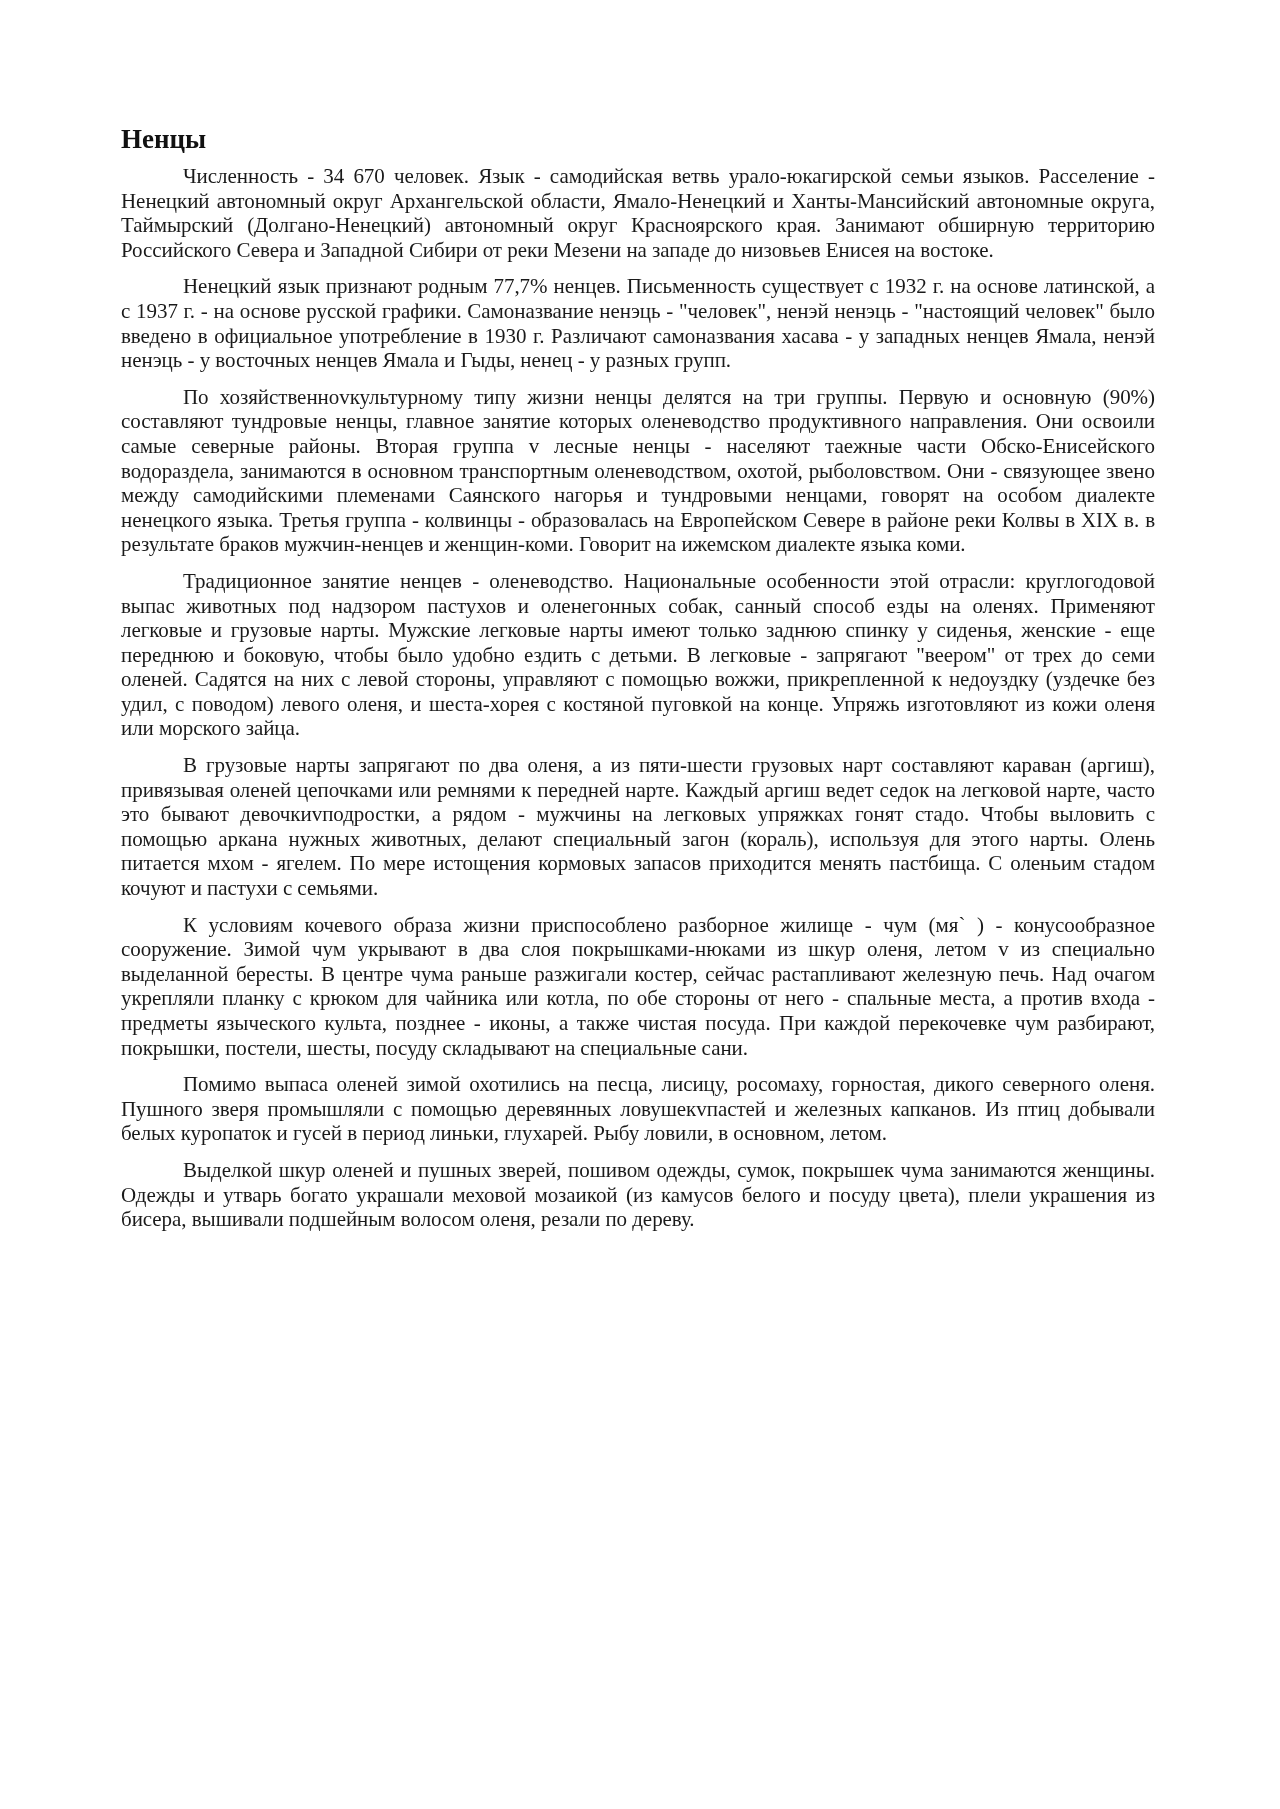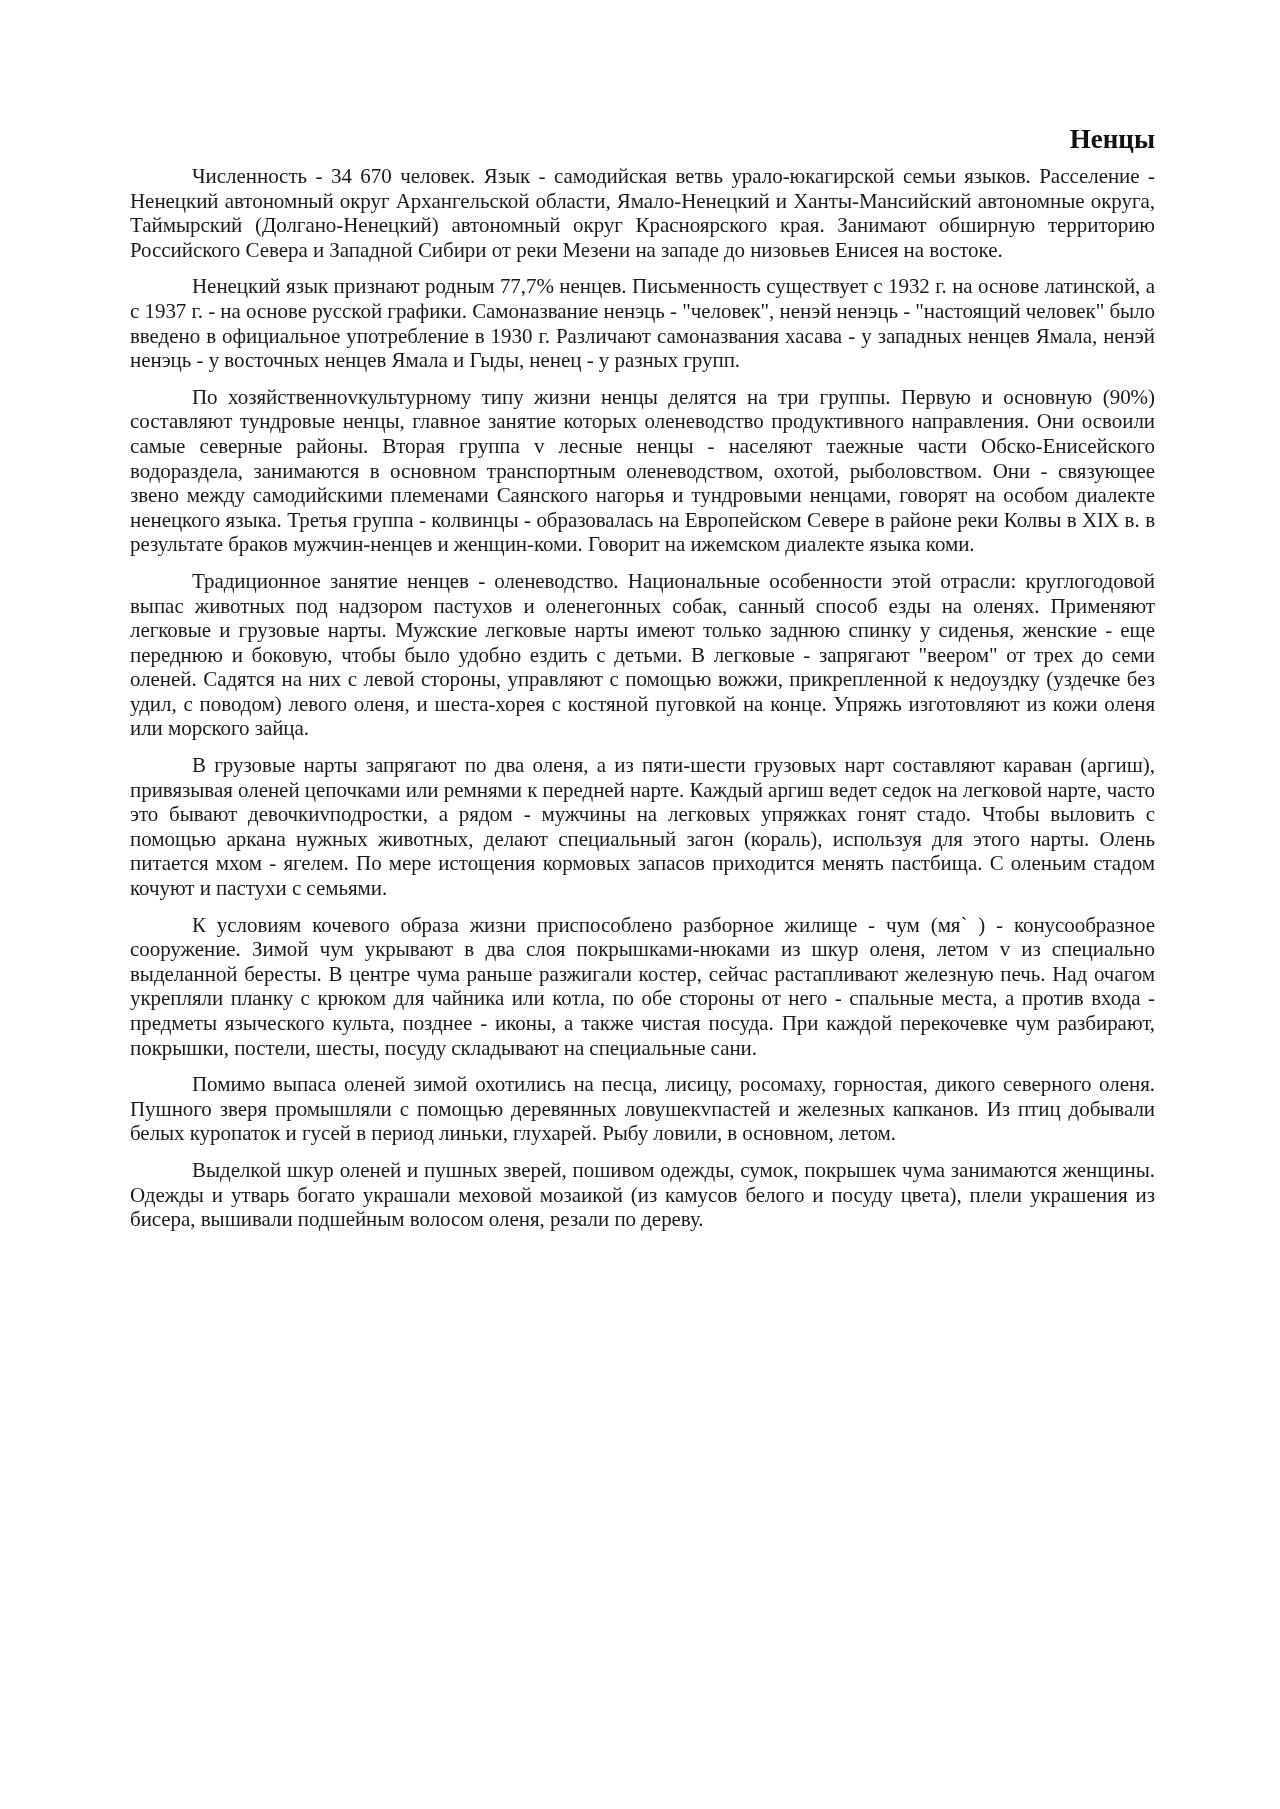--- a/index.html
+++ b/index.html
@@ -18,31 +18,31 @@
     position: absolute;
     left: 121px;
     top: 122px;
     width: 1034px;
   }
   .title {
     font-family: "Liberation Serif", "DejaVu Serif", serif;
     font-weight: bold;
     font-size: 27px;
     line-height: 34px;
-    text-align: right;
+    text-align: left;
     margin: 0 0 8px 0;
     color: #111;
   }
   .para {
     font-family: "Liberation Serif", "DejaVu Serif", serif;
     font-size: 21px;
     line-height: 24.6px;
     text-align: justify;
     text-indent: 62px;
-    margin: 0 0 12px 9px;
+    margin: 0 0 12px 0;
     color: #1a1a1a;
     letter-spacing: -0.05px;
   }
 </style>
 </head>
 <body>
 
 <div class="page">
   <h1 class="title">Ненцы</h1>
   <p class="para">Численность - 34 670 человек. Язык - самодийская ветвь урало-юкагирской семьи языков. Расселение - Ненецкий автономный округ Архангельской области, Ямало-Ненецкий и Ханты-Мансийский автономные округа, Таймырский (Долгано-Ненецкий) автономный округ Красноярского края. Занимают обширную территорию Российского Севера и Западной Сибири от реки Мезени на западе до низовьев Енисея на востоке.</p>

